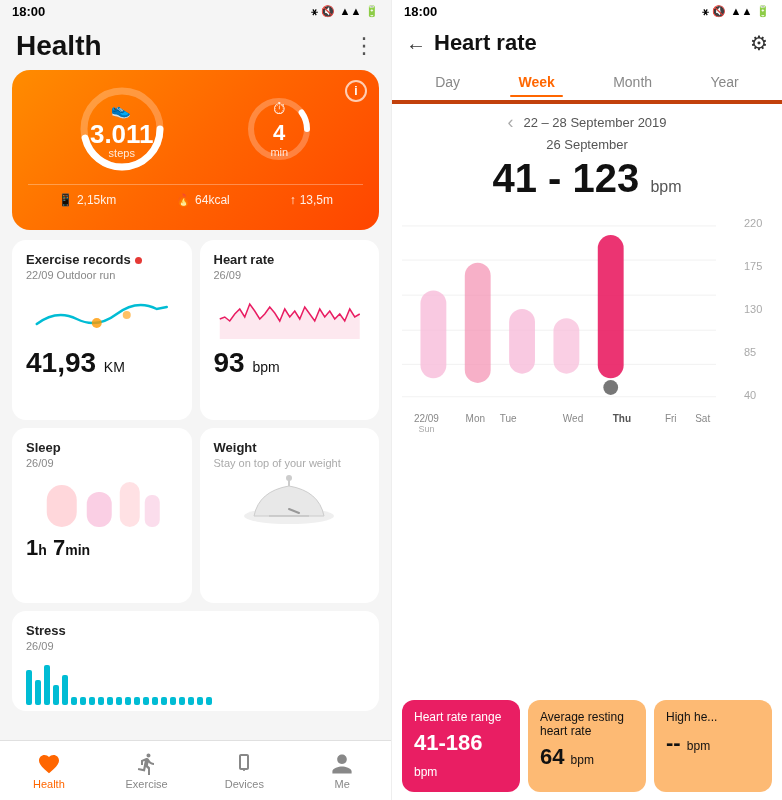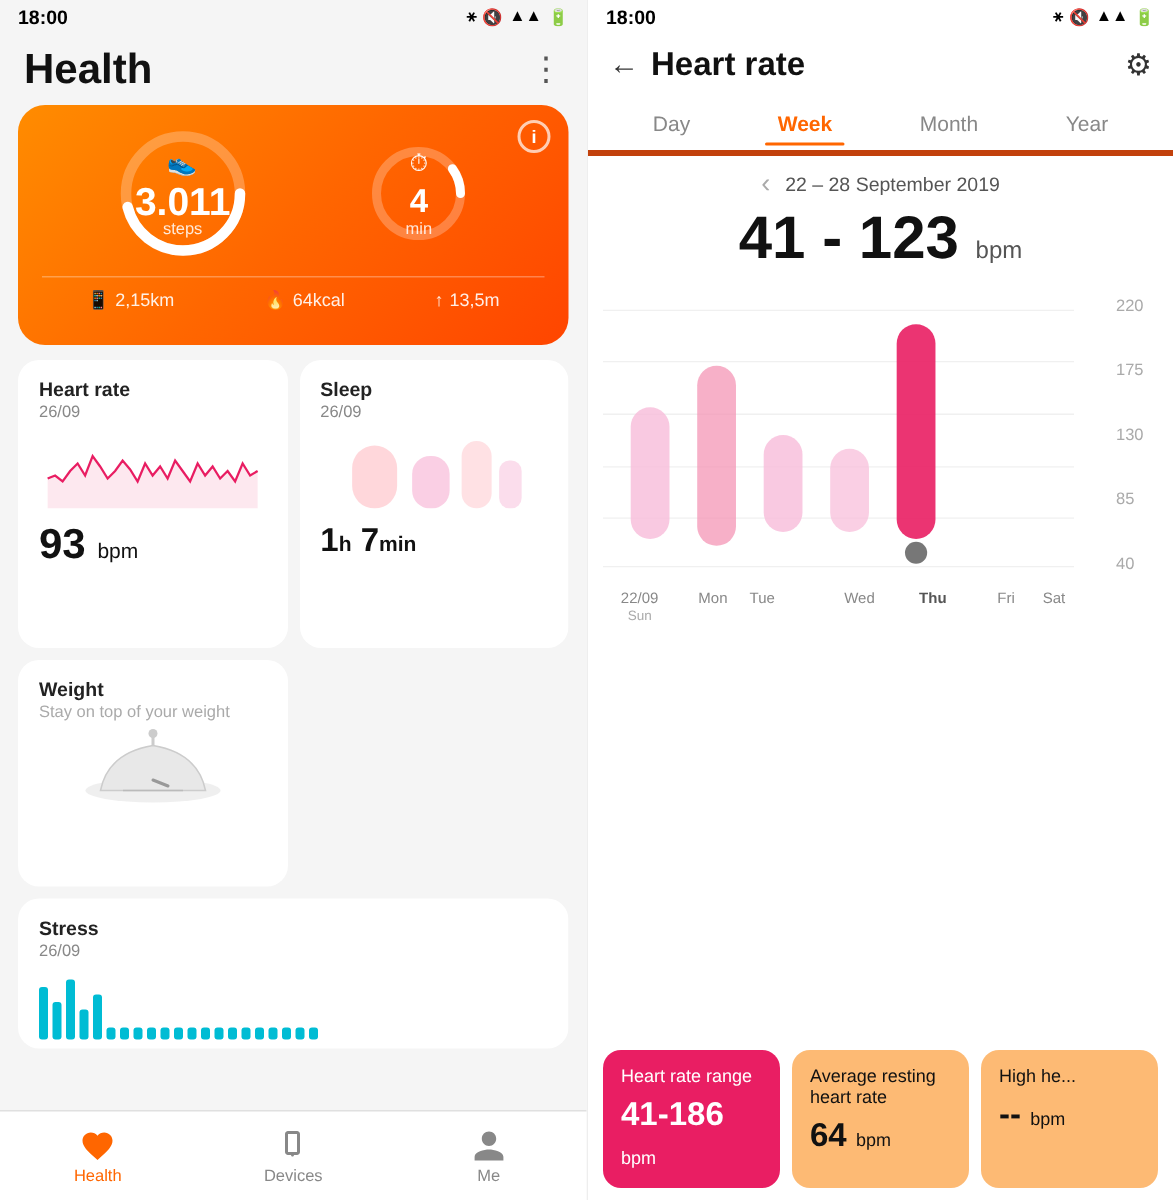--- a/index.html
+++ b/index.html
@@ -438,20 +438,38 @@
       </div>
       <div class="stat-item">
         <span>↑</span>
         <span>13,5m</span>
       </div>
     </div>
   </div>
 
   <div class="cards-grid">
 
+    <div class="card">
+      <div style="display:flex;align-items:center;">
+        <span class="card-title">Exercise records</span>
+        <span class="red-dot"></span>
+      </div>
+      <div class="card-date">22/09 Outdoor run</div>
+      <div class="route-visual">
+        <svg width="100%" height="50" viewBox="0 0 150 50">
+          <path d="M10,35 Q30,20 50,30 Q70,40 90,25 Q110,10 130,20 L140,18" fill="none" stroke="#00bcd4" stroke-width="2.5" stroke-linecap="round"></path>
+          <circle cx="70" cy="34" r="5" fill="#ff9800" opacity="0.8"></circle>
+          <circle cx="100" cy="26" r="4" fill="#ff9800" opacity="0.6"></circle>
+        </svg>
+      </div>
+      <div class="card-value">
+        <span>41,93</span>
+        <span class="card-unit">KM</span>
+      </div>
+    </div>
 
     <div class="card">
       <div class="card-title">Heart rate</div>
       <div class="card-date">26/09</div>
       <div class="sparkline-container">
         <svg width="100%" height="50" viewBox="0 0 150 50">
           <path d="M5,30 L10,28 L15,32 L20,25 L25,20 L30,28 L35,15 L40,22 L45,30 L50,25 L55,18 L60,24 L65,32 L70,20 L75,28 L80,22 L85,30 L90,18 L95,25 L100,32 L105,20 L110,28 L115,22 L120,30 L125,25 L130,32 L135,20 L140,28 L145,25" fill="none" stroke="#e91e63" stroke-width="1.5"></path>
           <path d="M5,30 L10,28 L15,32 L20,25 L25,20 L30,28 L35,15 L40,22 L45,30 L50,25 L55,18 L60,24 L65,32 L70,20 L75,28 L80,22 L85,30 L90,18 L95,25 L100,32 L105,20 L110,28 L115,22 L120,30 L125,25 L130,32 L135,20 L140,28 L145,25 L145,50 L5,50 Z" fill="rgba(233,30,99,0.1)"></path>
         </svg>
       </div>
@@ -526,20 +544,26 @@
 
   <div class="bottom-nav">
     <div class="nav-item">
       <svg width="24" height="24" viewBox="0 0 24 24">
         <path d="M12 21.35l-1.45-1.32C5.4 15.36 2 12.28 2 8.5 2 5.42 4.42 3 7.5 3c1.74 0 3.41.81 4.5 2.09C13.09 3.81 14.76 3 16.5 3 19.58 3 22 5.42 22 8.5c0 3.78-3.4 6.86-8.55 11.54L12 21.35z" fill="#ff6600"></path>
       </svg>
       <span class="nav-label active">Health</span>
     </div>
     <div class="nav-item">
       <svg width="24" height="24" viewBox="0 0 24 24">
+        <path d="M13.49 5.48c1.1 0 2-.9 2-2s-.9-2-2-2-2 .9-2 2 .9 2 2 2zm-3.6 13.9l1-4.4 2.1 2v6h2v-7.5l-2.1-2 .6-3c1.3 1.5 3.3 2.5 5.5 2.5v-2c-1.9 0-3.5-1-4.3-2.4l-1-1.6c-.4-.6-1-1-1.7-1-.3 0-.5.1-.8.1l-5.2 2.2v4.7h2v-3.4l1.8-.7-1.6 8.1-4.9-1-.4 2 7 1.4z" fill="#888"></path>
+      </svg>
+      <span class="nav-label">Exercise</span>
+    </div>
+    <div class="nav-item">
+      <svg width="24" height="24" viewBox="0 0 24 24">
         <path d="M9 2C7.9 2 7 2.9 7 4v12c0 1.1.9 2 2 2h6c1.1 0 2-.9 2-2V4c0-1.1-.9-2-2-2H9zm0 2h6v12H9V4zm3 13c-.6 0-1 .4-1 1s.4 1 1 1 1-.4 1-1-.4-1-1-1z" fill="#888"></path>
       </svg>
       <span class="nav-label">Devices</span>
     </div>
     <div class="nav-item">
       <svg width="24" height="24" viewBox="0 0 24 24">
         <path d="M12 12c2.7 0 4.8-2.1 4.8-4.8S14.7 2.4 12 2.4 7.2 4.5 7.2 7.2 9.3 12 12 12zm0 2.4c-3.2 0-9.6 1.6-9.6 4.8v2.4h19.2v-2.4c0-3.2-6.4-4.8-9.6-4.8z" fill="#888"></path>
       </svg>
       <span class="nav-label">Me</span>
     </div>
@@ -578,20 +602,21 @@
     </div>
     <div class="tab">
       <span>Year</span>
     </div>
   </div>
 
   <div class="date-nav">
     <span class="date-nav-btn">‹</span>
     <span class="date-range">22 – 28 September 2019</span>
   </div>
+  <div class="date-selected">26 September</div>
   <div class="bpm-display">
     <span>41 - 123</span>
     <span class="bpm-unit">bpm</span>
   </div>
 
   <div class="chart-area">
     <div style="display:flex; height:200px; position:relative;">
       <div class="chart-svg-container" style="flex:1; position:relative;">
         <svg width="100%" height="200" viewBox="0 0 340 200">
 

